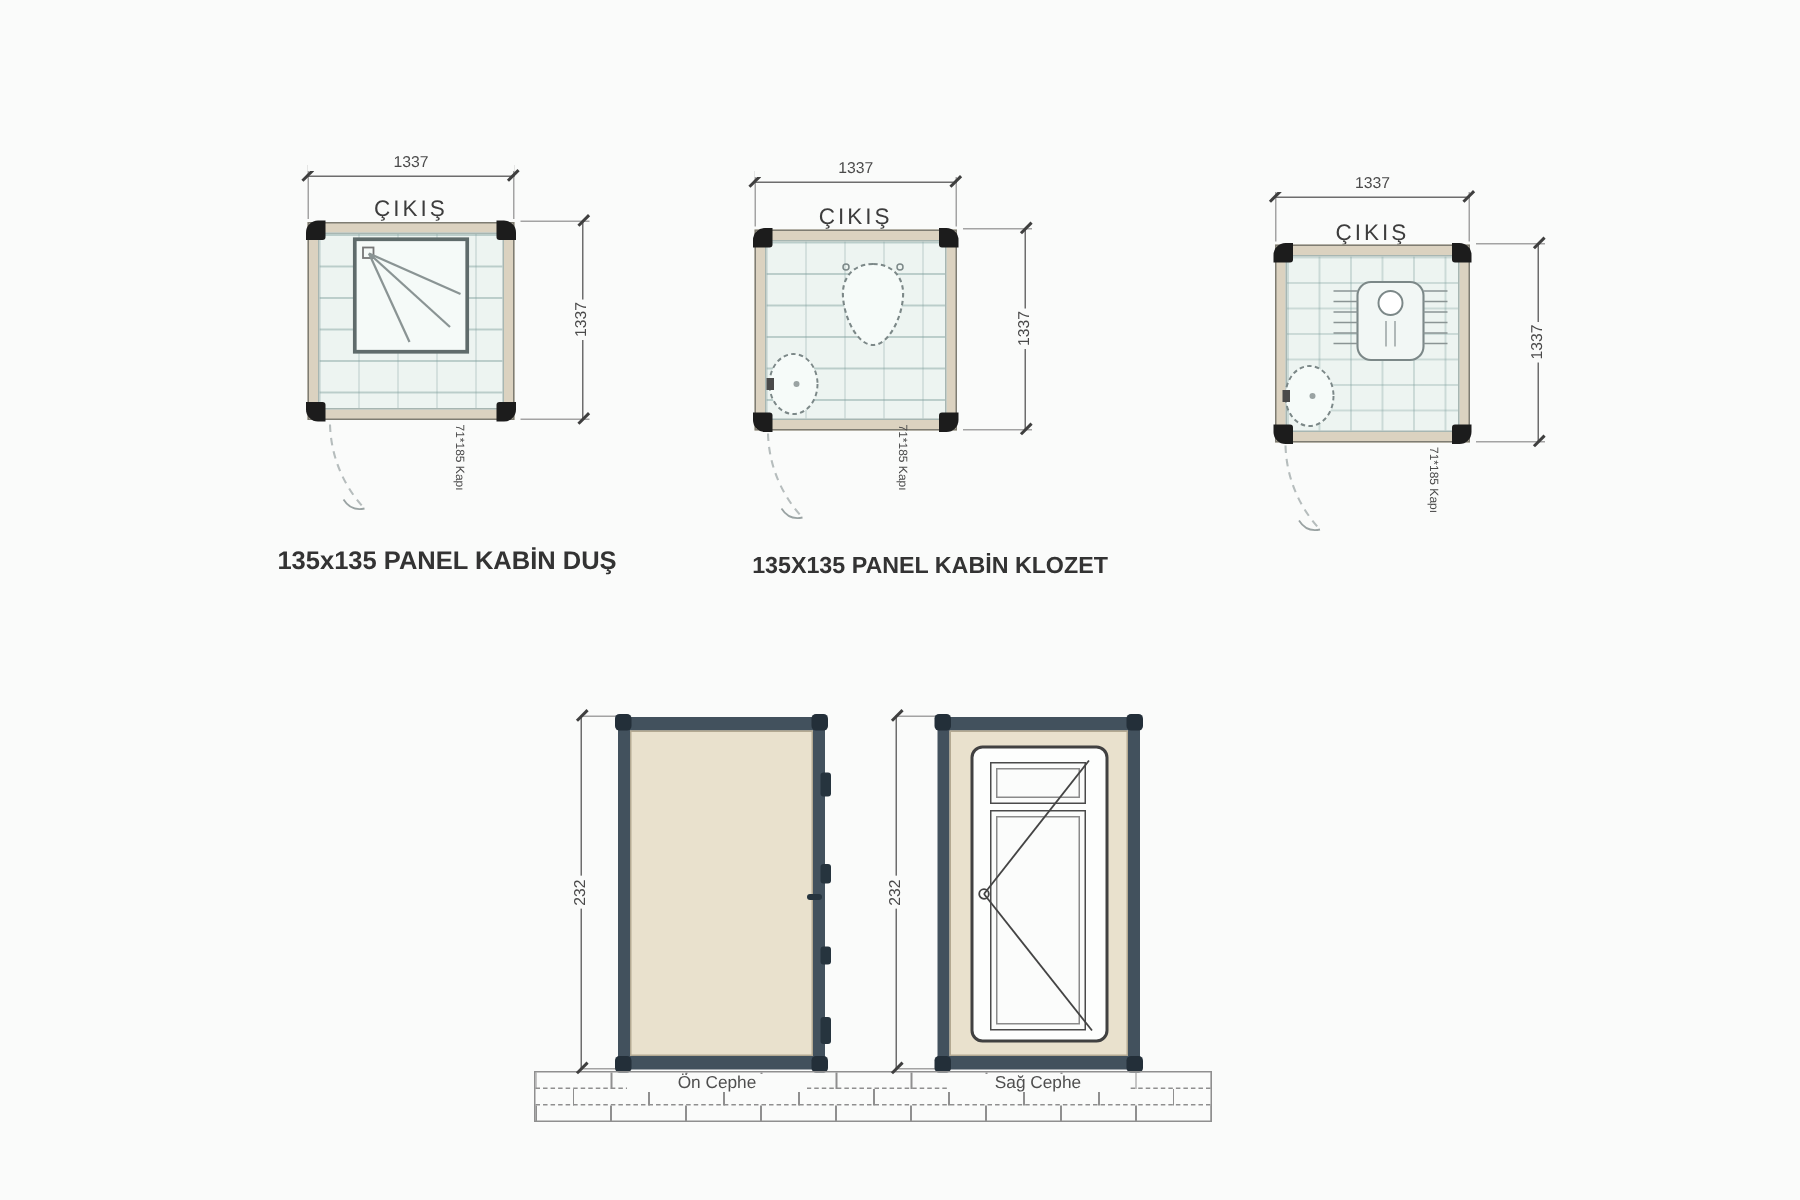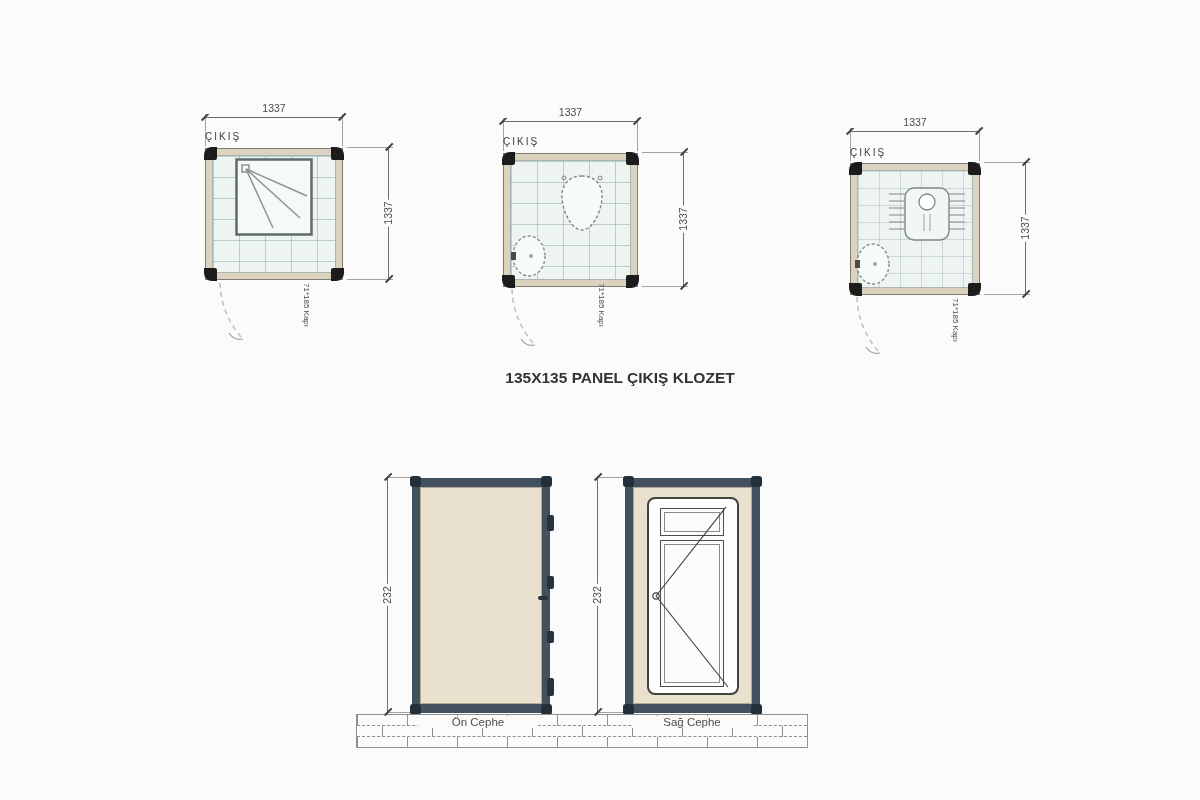--- a/index.html
+++ b/index.html
@@ -26,21 +26,21 @@
   .cap.br{right:-2px;bottom:-2px;border-radius:2px 0 8px 0;}
   .fixture{position:absolute;z-index:2;}
 
   
   .dl{position:absolute;background:#6d6d6d;z-index:2;}
   .ext{position:absolute;background:#a3a3a3;z-index:2;}
   .tick{position:absolute;width:10px;height:1.5px;background:#3f3f3f;transform:rotate(-45deg);z-index:3;}
   .dimtext{position:absolute;font-size:10.5px;color:#4a4a4a;text-align:center;z-index:3;background:#fafbfa;}
   .vwrap{position:absolute;width:28px;height:28px;display:flex;align-items:center;justify-content:center;z-index:3;}
   .vwrap span{transform:rotate(-90deg);font-size:10.5px;color:#4a4a4a;background:#fafbfa;padding:0 2px;white-space:nowrap;}
-  .exit{position:absolute;text-align:left;font-size:10px;letter-spacing:2px;color:#3d3d3d;z-index:2;}
+  .exit{position:absolute;text-align:center;font-size:15px;letter-spacing:2px;color:#3d3d3d;z-index:2;}
   .doorlabel{position:absolute;writing-mode:vertical-rl;font-size:8px;line-height:9px;color:#4a4a4a;
     width:20px;height:56px;z-index:3;}
 
   
   .title{position:absolute;text-align:center;font-weight:700;color:#333;z-index:4;white-space:nowrap;}
 
   
   .frame{position:absolute;background:#42515d;border-radius:3px;z-index:2;}
   .panel{position:absolute;left:8px;right:8px;top:9px;bottom:9px;background:#e9e1cd;border:1px solid #b3a992;box-sizing:border-box;}
   .fcap{position:absolute;width:11px;height:11px;background:#232f39;border-radius:3px;z-index:3;}
@@ -192,21 +192,22 @@
   <div class="vwrap" style="left:1011px;top:214px;">
       <span>1337</span>
     </div>
 
   <svg class="fixture" style="left:849px;top:295px;position:absolute;" width="100" height="62" viewBox="0 0 100 62">
     <path d="M8,2 A85,85 0 0 0 31,58" fill="none" stroke="#b6bdbd" stroke-width="1.4" stroke-dasharray="5 4"></path>
     <path d="M31,58 q-9,2 -14,-6" fill="none" stroke="#9aa3a3" stroke-width="1.2"></path>
   </svg>
   <div class="doorlabel" style="left:940px;top:298px;">71*185 Kapı</div>
 
-  <div class="title" style="left:470px;top:369px;width:300px;font-size:15.5px;">135X135 PANEL ÇIKIŞ KLOZET</div>
+  <div class="title" style="left:148px;top:364px;width:300px;font-size:17px;">135x135 PANEL KABİN DUŞ</div>
+  <div class="title" style="left:470px;top:369px;width:300px;font-size:15.5px;">135X135 PANEL KABİN KLOZET</div>
 
   <div class="ext" style="left:387px;top:477px;width:25px;height:1px;"></div>
   <div class="ext" style="left:387px;top:712px;width:25px;height:1px;"></div>
   <div class="dl" style="left:387px;top:478px;width:1px;height:235px;"></div>
   <div class="tick" style="left:383px;top:476px;"></div>
   <div class="tick" style="left:383px;top:711px;"></div>
   <div class="vwrap" style="left:373px;top:581px;">
       <span>232</span>
     </div>
 

